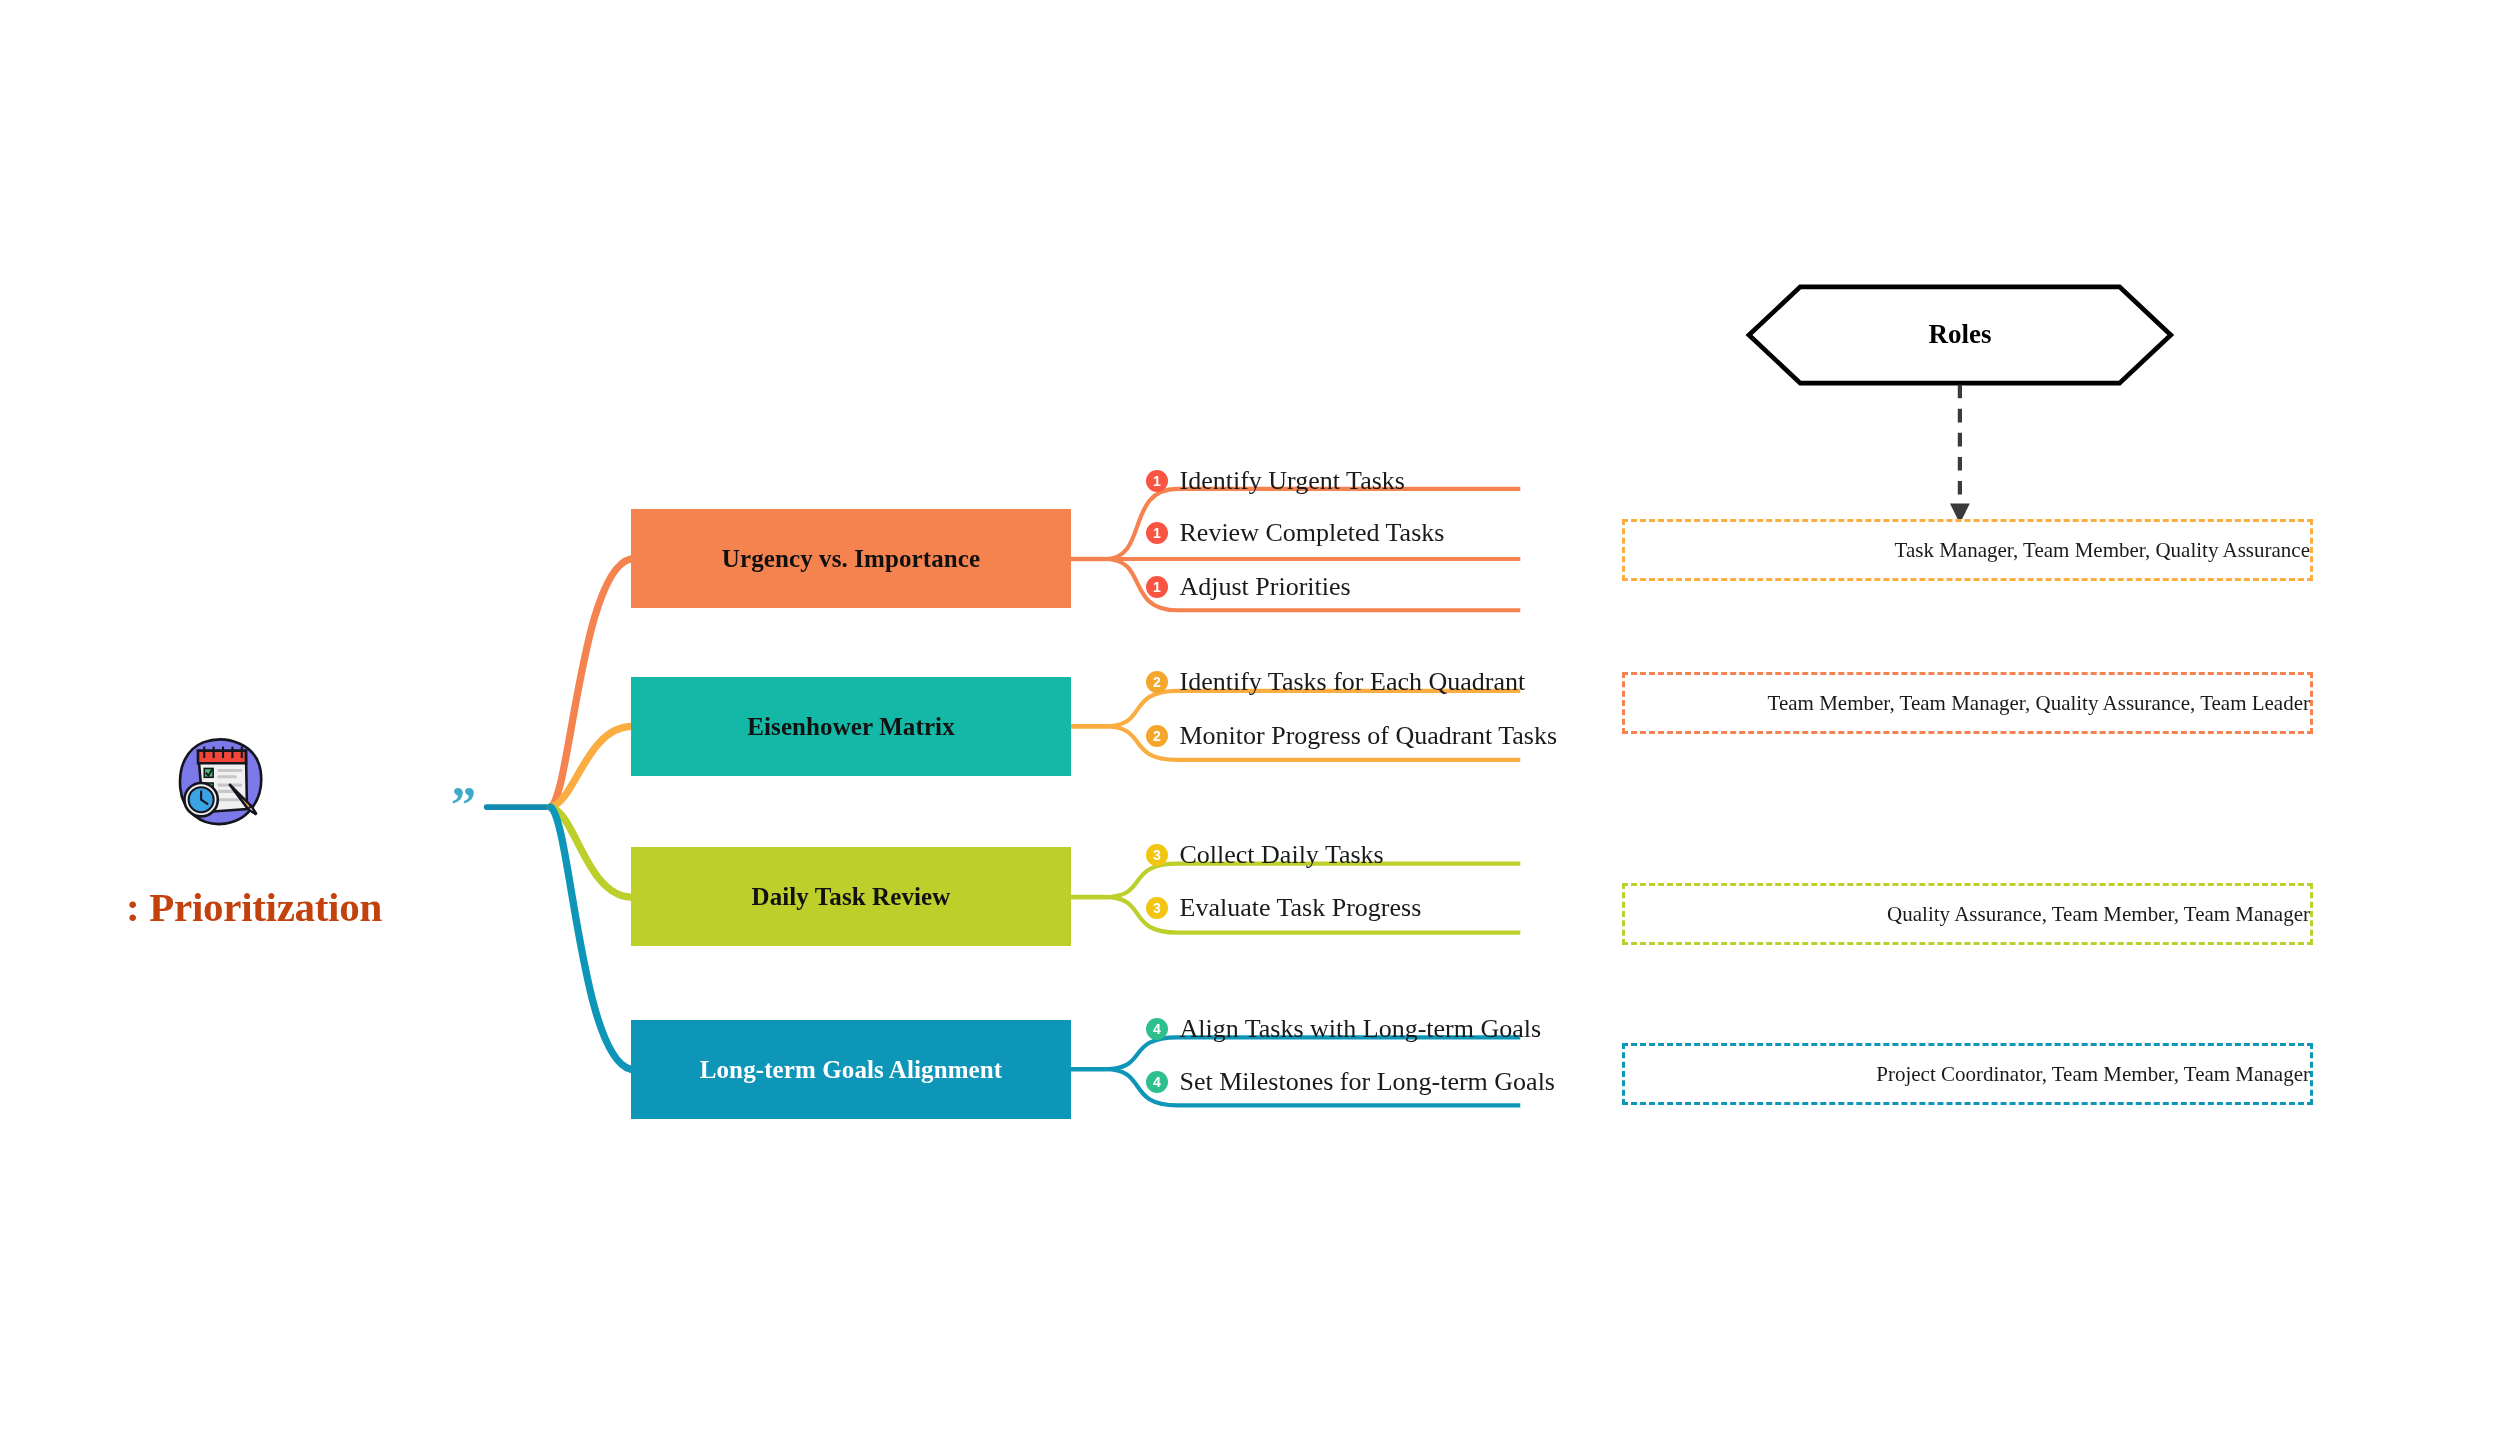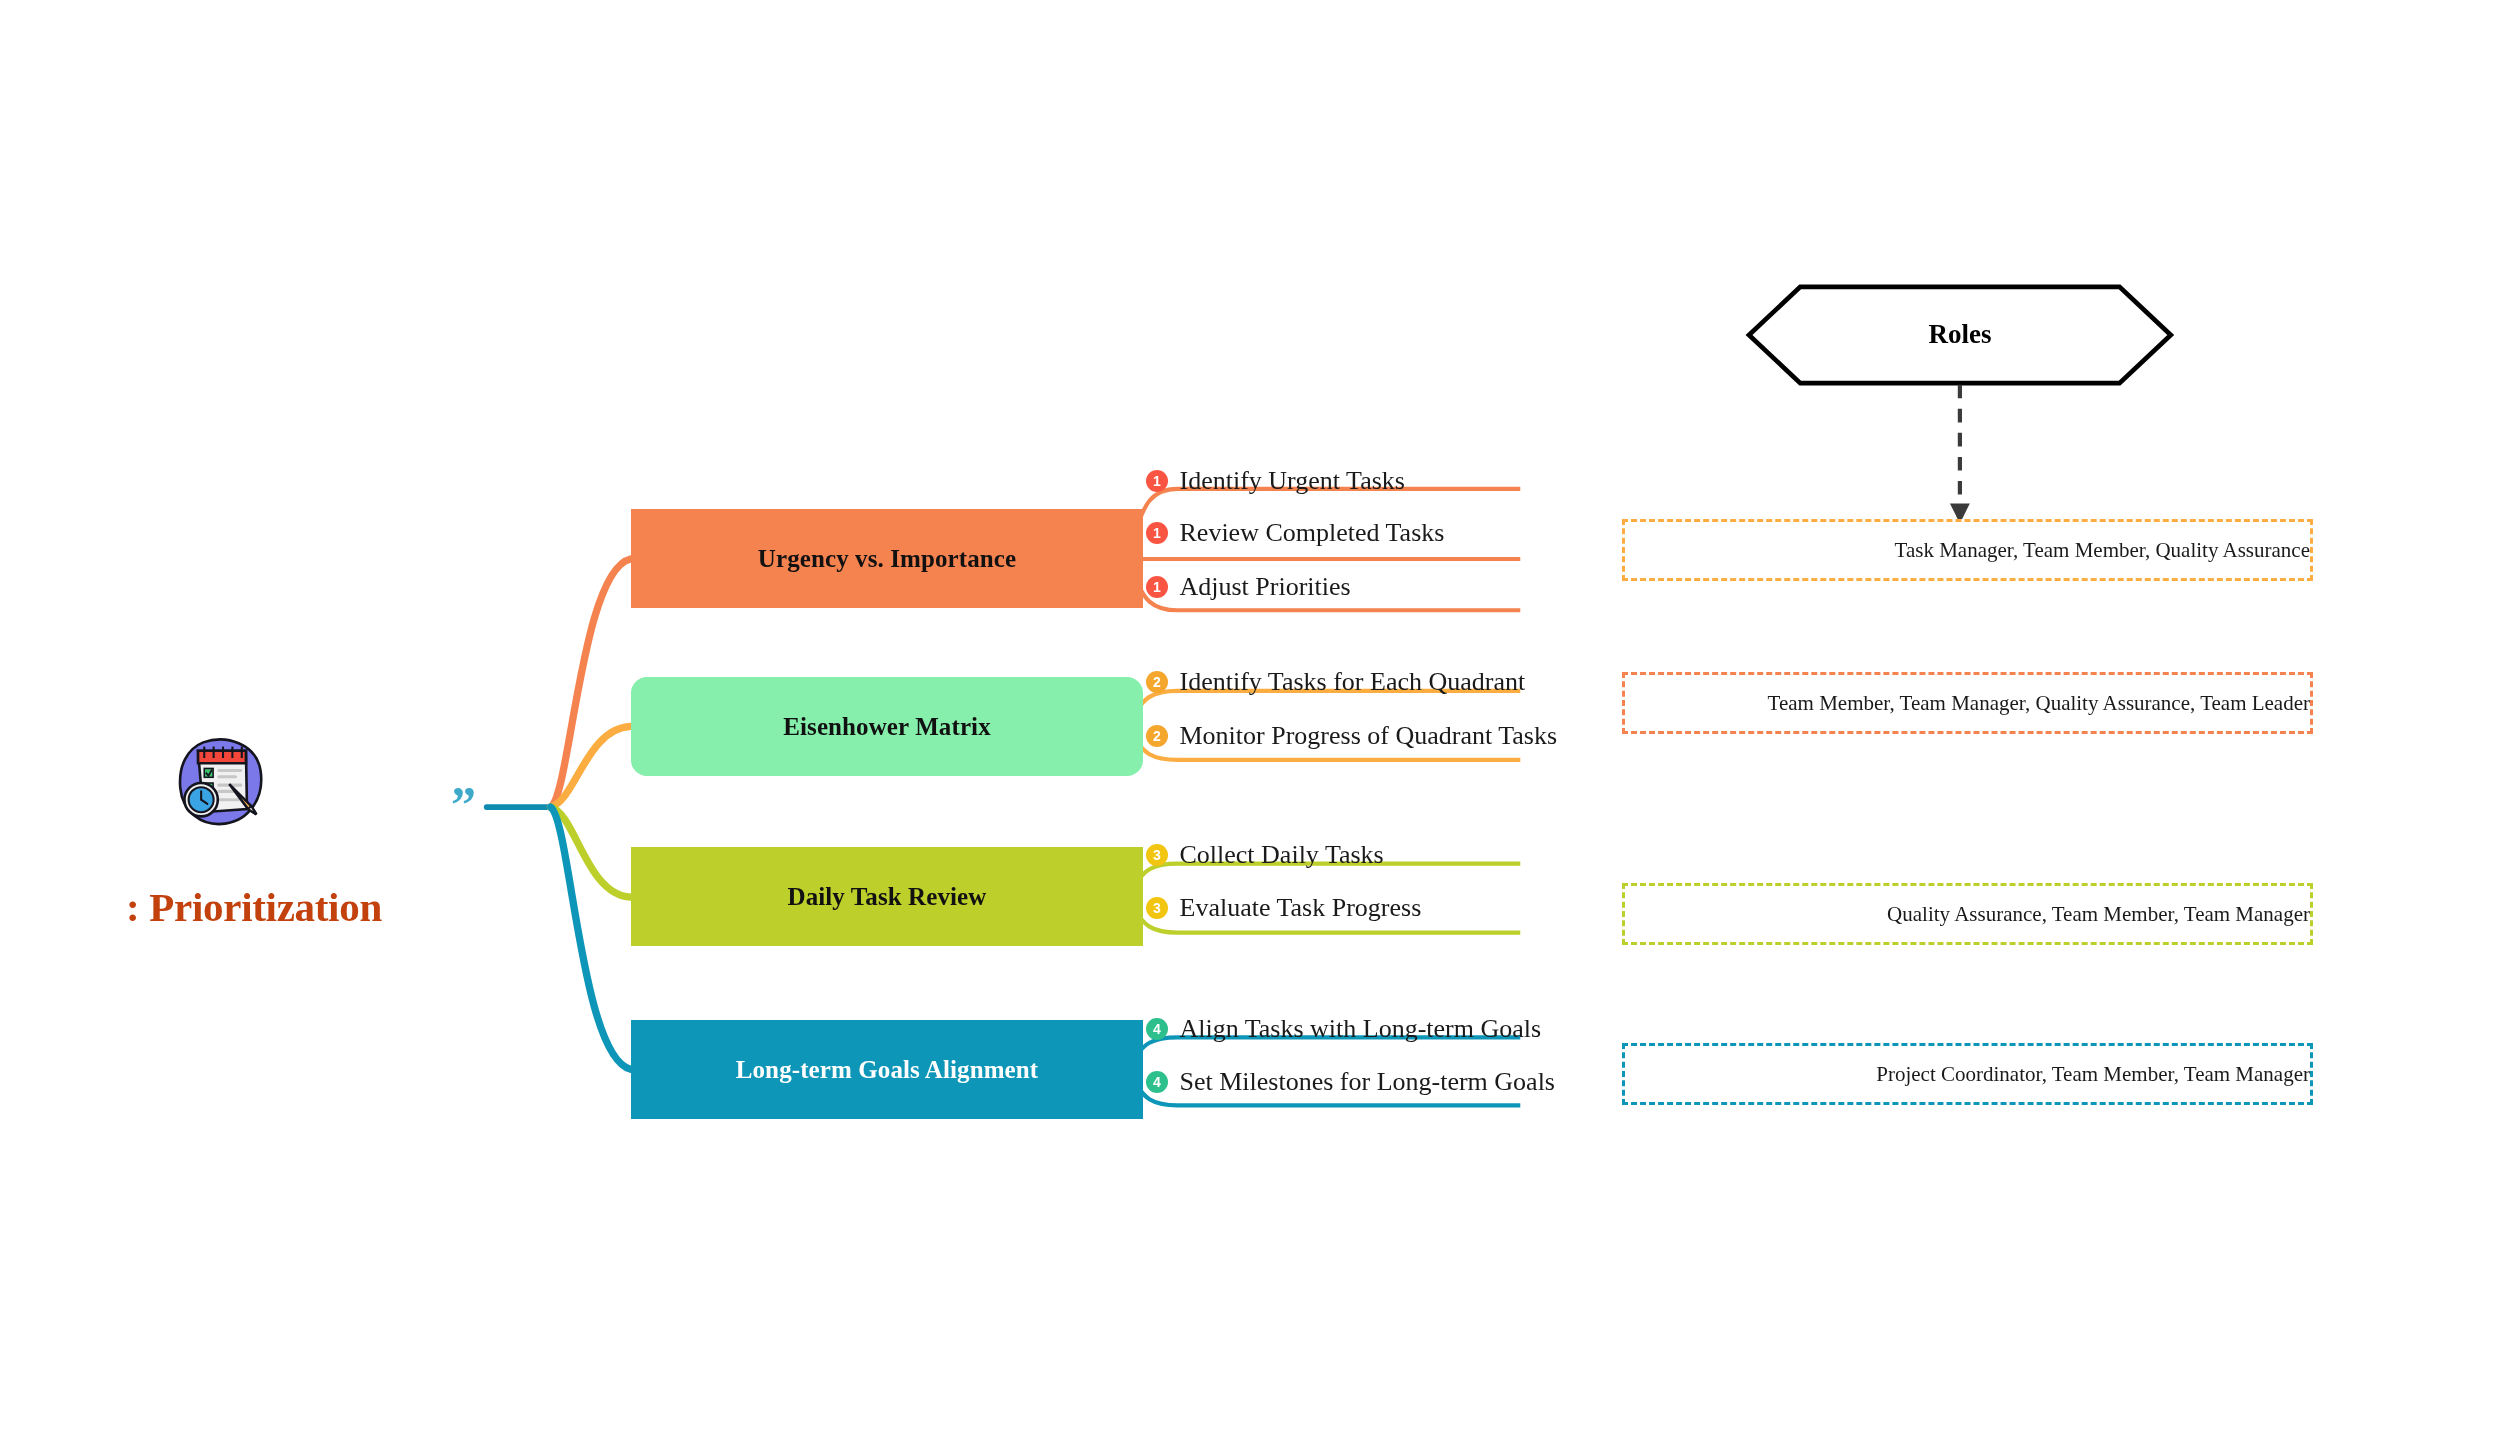--- a/index.html
+++ b/index.html
@@ -60,21 +60,21 @@
     font-weight: 700;
     color: #3fa9c9;
     line-height: 1;
     font-family: "Liberation Serif", serif;
   }
 
   
   .branch-box {
     position: absolute;
     left: 631px;
-    width: 512px;
+    width: 440px;
     height: 99px;
     display: flex;
     align-items: center;
     justify-content: center;
     text-align: center;
     font-size: 25px;
     font-weight: 700;
     letter-spacing: 0.1px;
   }
 
@@ -224,21 +224,21 @@
     </svg>
   </div>
 
   <div id="root-title">: Prioritization</div>
   <div id="root-quote">”</div>
 
   <div class="branch-box" style="top:509px; background:#F5834F; color:#111111;">
     <span>Urgency vs. Importance</span>
   </div>
 
-  <div class="branch-box" style="top:677px; background:#86efac; color:#111111;border-radius:16px;">
+  <div class="branch-box" style="top:677px; background:#14b8a6; color:#111111;">
     <span>Eisenhower Matrix</span>
   </div>
 
   <div class="branch-box" style="top:847px; background:#BCCF2A; color:#111111;">
     <span>Daily Task Review</span>
   </div>
 
   <div class="branch-box" style="top:1020px; background:#0E96B8; color:#ffffff;">
     <span>Long-term Goals Alignment</span>
   </div>

